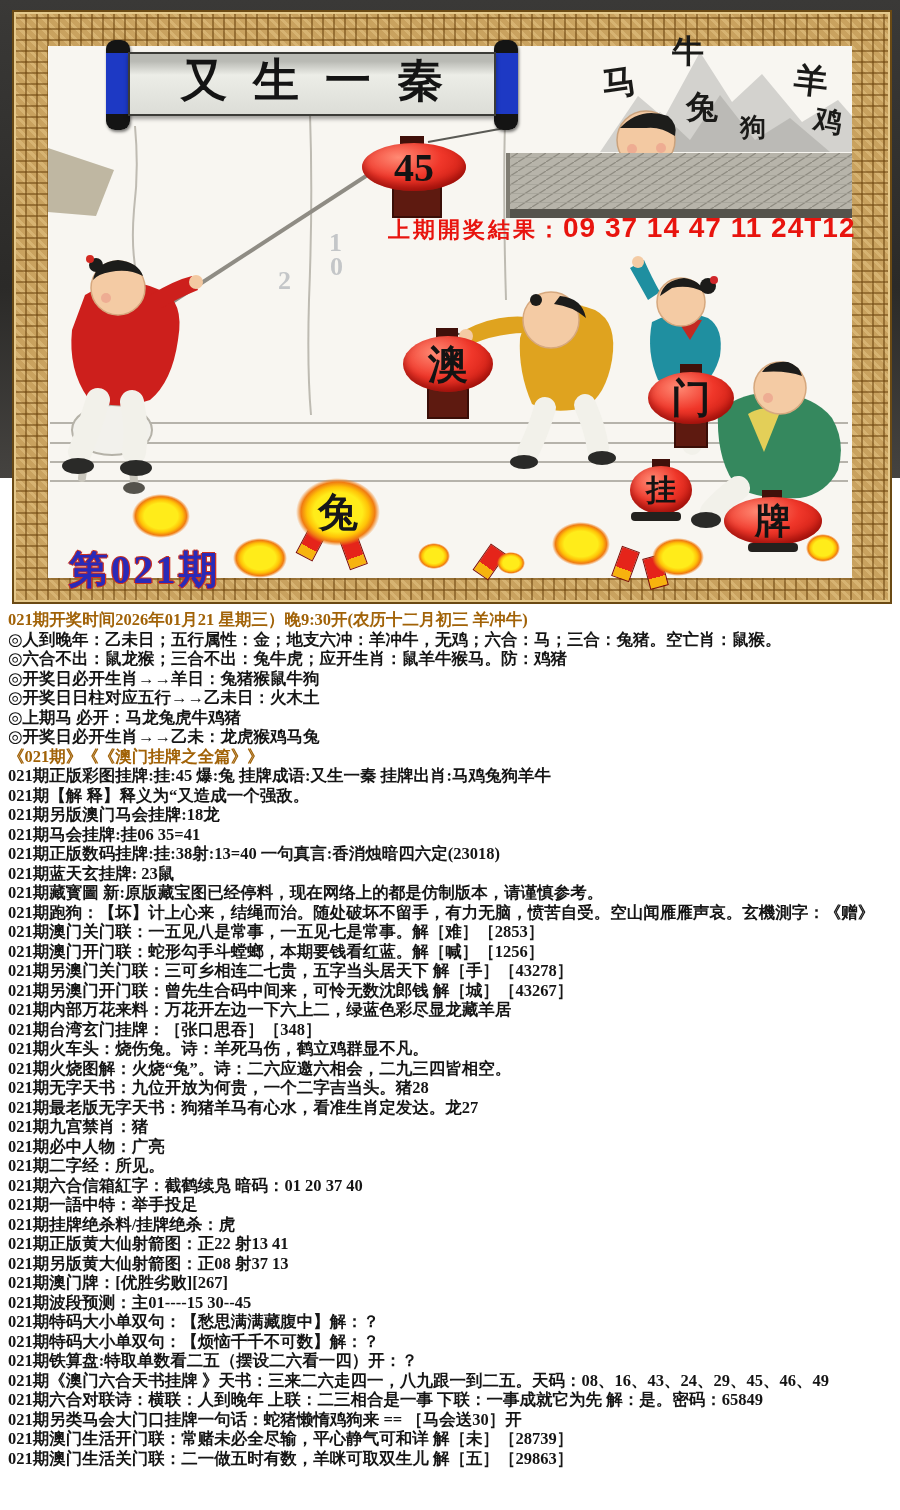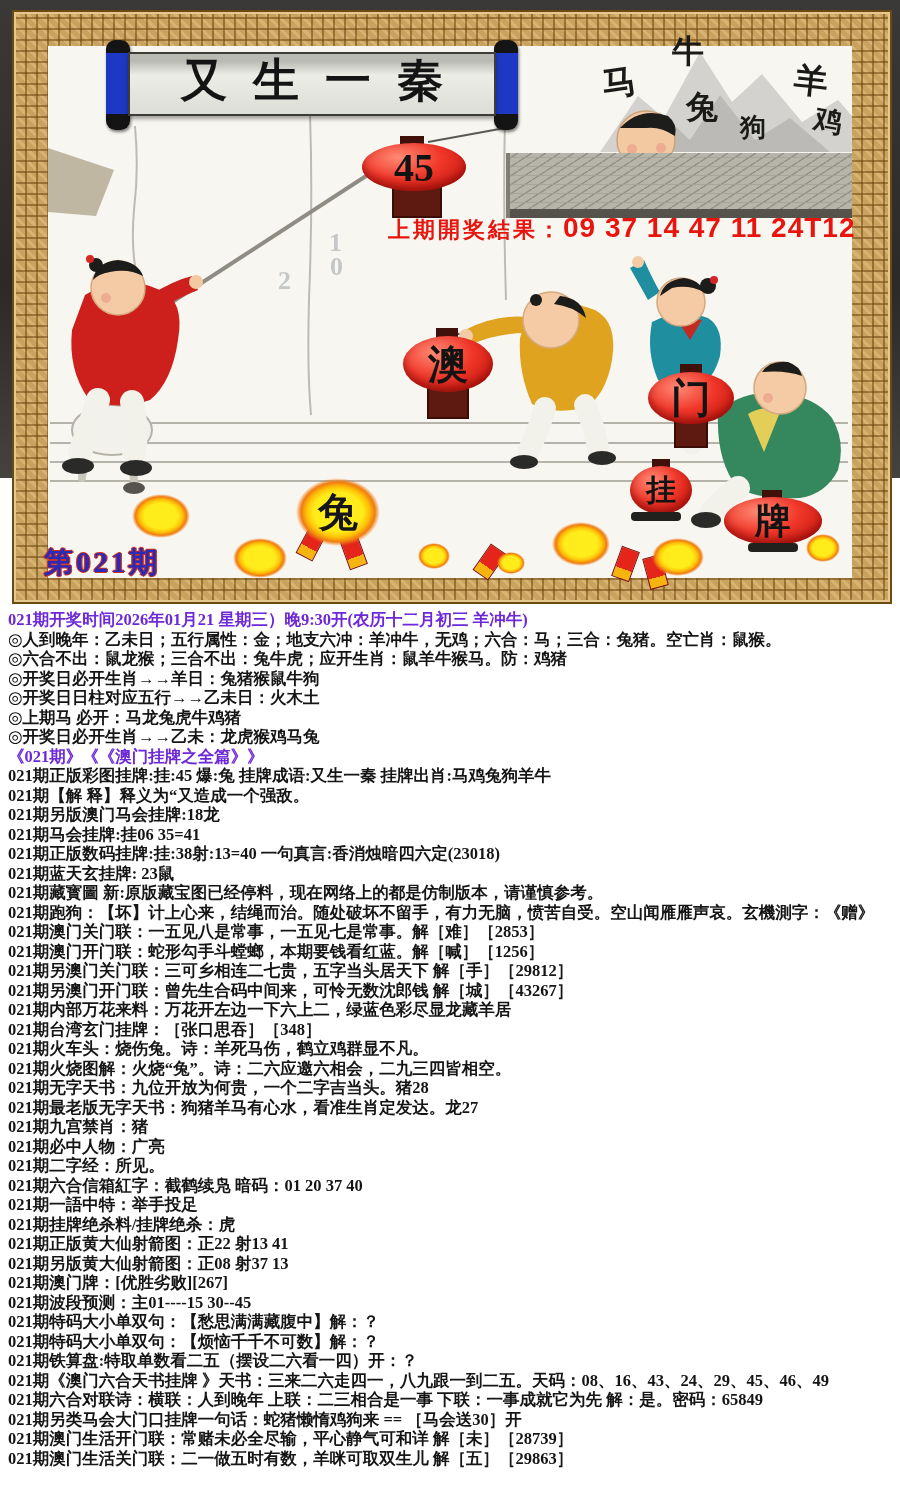--- a/index.html
+++ b/index.html
@@ -80,31 +80,31 @@
   .bu7{left:652px;top:538px;width:52px;height:38px;}
   .bu8{left:806px;top:534px;width:34px;height:28px;}
   .crack{position:absolute;z-index:3;width:17px;height:30px;
          background:linear-gradient(180deg,#e5241a 0 68%,#f7b30e 68% 100%);
          border:1px solid #7d0d06;}
 
   
   .prev{position:absolute;left:356px;top:212px;z-index:4;color:#e8140e;font-weight:bold;white-space:nowrap;}
   .prev .lab{font-size:22px;letter-spacing:3px;margin-left:32px;}
   .prev .nums{font-size:28px;letter-spacing:1px;font-family:"Liberation Sans","DejaVu Sans",sans-serif;}
-  .issue{position:absolute;left:44px;top:543px;z-index:5;font-size:29px;font-weight:900;
+  .issue{position:absolute;left:69px;top:543px;z-index:5;font-size:39px;font-weight:900;
          letter-spacing:3px;color:#2a2ab8;
          text-shadow:1.2px 0 #c32,-1.2px 0 #c32,0 1.2px #c32,0 -1.2px #c32;}
   .wm{position:absolute;z-index:2;color:#9aa0a8;opacity:.55;font-size:26px;font-weight:bold;}
   .wm1{left:329px;top:228px;} .wm2{left:330px;top:252px;} .wm3{left:278px;top:266px;}
 
   
   .textblock{position:absolute;left:0;top:610px;width:900px;}
   .line{height:19.5px;line-height:19.5px;font-size:16.5px;font-weight:bold;
         padding-left:8px;white-space:nowrap;color:#151515;}
-  .line.red{color:#6d28d9;}
+  .line.red{color:#a16207;}
 </style>
 </head>
 <body>
 
 <div class="pic">
   <div class="gold"></div>
   <div class="canvas">
     <svg width="804" height="532" viewBox="48 46 804 532">
       <defs>
         <pattern id="tiles" width="14" height="9" patternUnits="userSpaceOnUse">
@@ -291,21 +291,21 @@
     <div class="line">021期正版彩图挂牌:挂:45 爆:兔 挂牌成语:又生一秦 挂牌出肖:马鸡兔狗羊牛</div>
     <div class="line">021期【解 释】释义为“又造成一个强敌。</div>
     <div class="line">021期另版澳门马会挂牌:18龙</div>
     <div class="line">021期马会挂牌:挂06 35=41</div>
     <div class="line">021期正版数码挂牌:挂:38射:13=40 一句真言:香消烛暗四六定(23018)</div>
     <div class="line">021期蓝天玄挂牌: 23鼠</div>
     <div class="line">021期藏寳圖 新:原版藏宝图已经停料，现在网络上的都是仿制版本，请谨慎参考。</div>
     <div class="line">021期跑狗：【坏】计上心来，结绳而治。随处破坏不留手，有力无脑，愤苦自受。空山闻雁雁声哀。玄機測字：《赠》</div>
     <div class="line">021期澳门关门联：一五见八是常事，一五见七是常事。解［难］［2853］</div>
     <div class="line">021期澳门开门联：蛇形勾手斗螳螂，本期要钱看红蓝。解［喊］［1256］</div>
-    <div class="line">021期另澳门关门联：三可乡相连二七贵，五字当头居天下 解［手］［29812］</div>
+    <div class="line">021期另澳门关门联：三可乡相连二七贵，五字当头居天下 解［手］［43278］</div>
     <div class="line">021期另澳门开门联：曾先生合码中间来，可怜无数沈郎钱 解［城］［43267］</div>
     <div class="line">021期内部万花来料：万花开左边一下六上二，绿蓝色彩尽显龙藏羊居</div>
     <div class="line">021期台湾玄门挂牌：［张口思吞］［348］</div>
     <div class="line">021期火车头：烧伤兔。诗：羊死马伤，鹤立鸡群显不凡。</div>
     <div class="line">021期火烧图解：火烧“兔”。诗：二六应邀六相会，二九三四皆相空。</div>
     <div class="line">021期无字天书：九位开放为何贵，一个二字吉当头。猪28</div>
     <div class="line">021期最老版无字天书：狗猪羊马有心水，看准生肖定发达。龙27</div>
     <div class="line">021期九宫禁肖：猪</div>
     <div class="line">021期必中人物：广亮</div>
     <div class="line">021期二字经：所见。</div>

